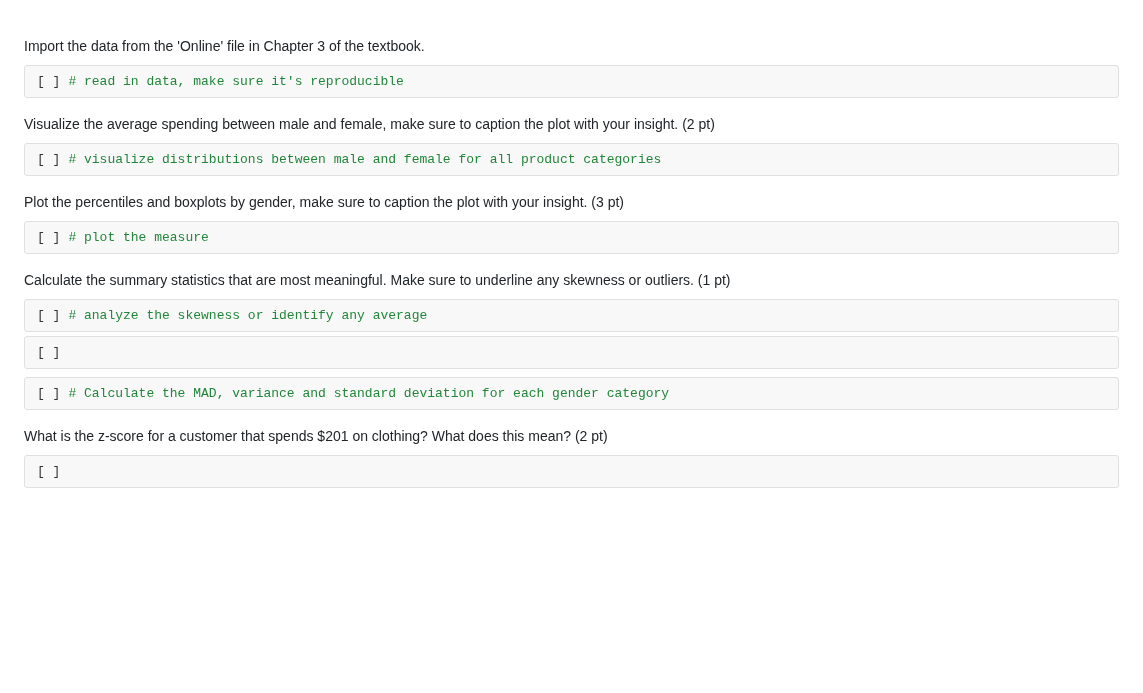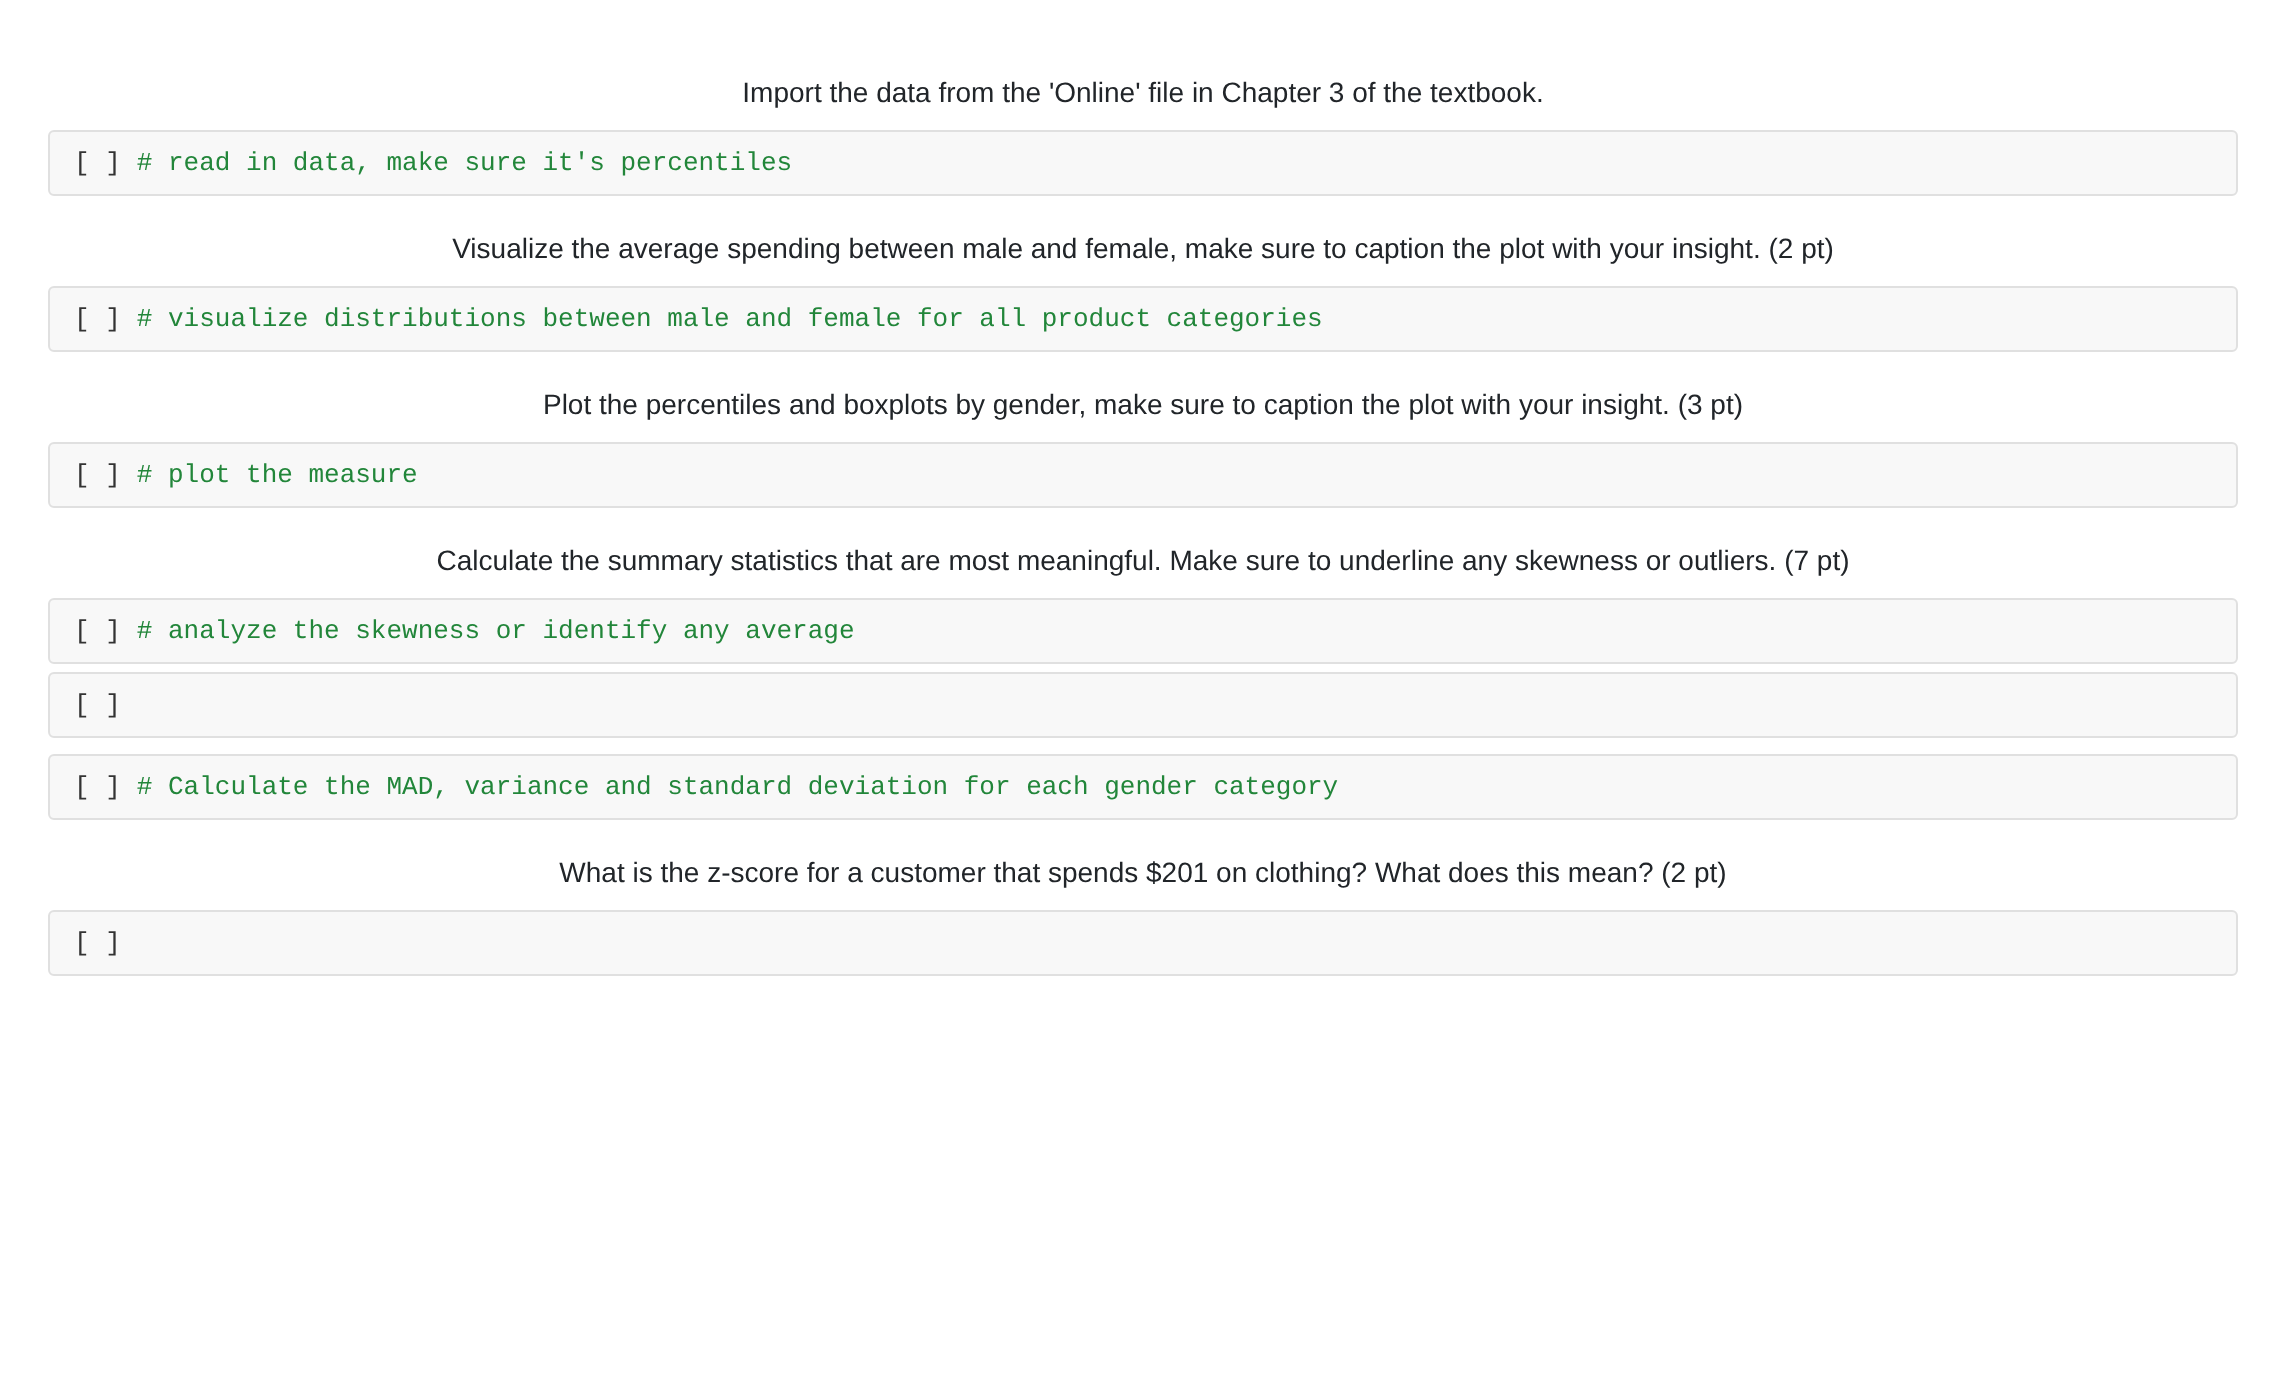--- a/index.html
+++ b/index.html
@@ -44,50 +44,49 @@
       font-family: 'Courier New', Courier, monospace;
     }
 
     .cell-code {
       color: #22863a;
       font-family: 'Courier New', Courier, monospace;
     }
 
     .section-block {
       margin-bottom: 8px;
-      text-align: center;
     }
   </style>
 </head>
 <body>
 
 <div id="notebook-content">
 <div class="section-block">
       <p class="instruction-text">Import the data from the 'Online' file in Chapter 3 of the textbook.</p>
       <div class="code-cell">
         <span class="cell-bracket">[ ]</span>
-        <span class="cell-code"># read in data, make sure it's percentiles</span>
+        <span class="cell-code"># read in data, make sure it's reproducible</span>
       </div>
     </div>
     <div class="section-block">
       <p class="instruction-text">Visualize the average spending between male and female, make sure to caption the plot with your insight. (2 pt)</p>
       <div class="code-cell">
         <span class="cell-bracket">[ ]</span>
         <span class="cell-code"># visualize distributions between male and female for all product categories</span>
       </div>
     </div>
     <div class="section-block">
       <p class="instruction-text">Plot the percentiles and boxplots by gender, make sure to caption the plot with your insight. (3 pt)</p>
       <div class="code-cell">
         <span class="cell-bracket">[ ]</span>
         <span class="cell-code"># plot the measure</span>
       </div>
     </div>
     <div class="section-block">
-      <p class="instruction-text">Calculate the summary statistics that are most meaningful. Make sure to underline any skewness or outliers. (7 pt)</p>
+      <p class="instruction-text">Calculate the summary statistics that are most meaningful. Make sure to underline any skewness or outliers. (1 pt)</p>
       <div class="code-cell">
         <span class="cell-bracket">[ ]</span>
         <span class="cell-code"># analyze the skewness or identify any average</span>
       </div>
       <div class="code-cell">
         <span class="cell-bracket">[ ]</span>
       </div>
     </div>
     <div class="section-block">
       <div class="code-cell">

